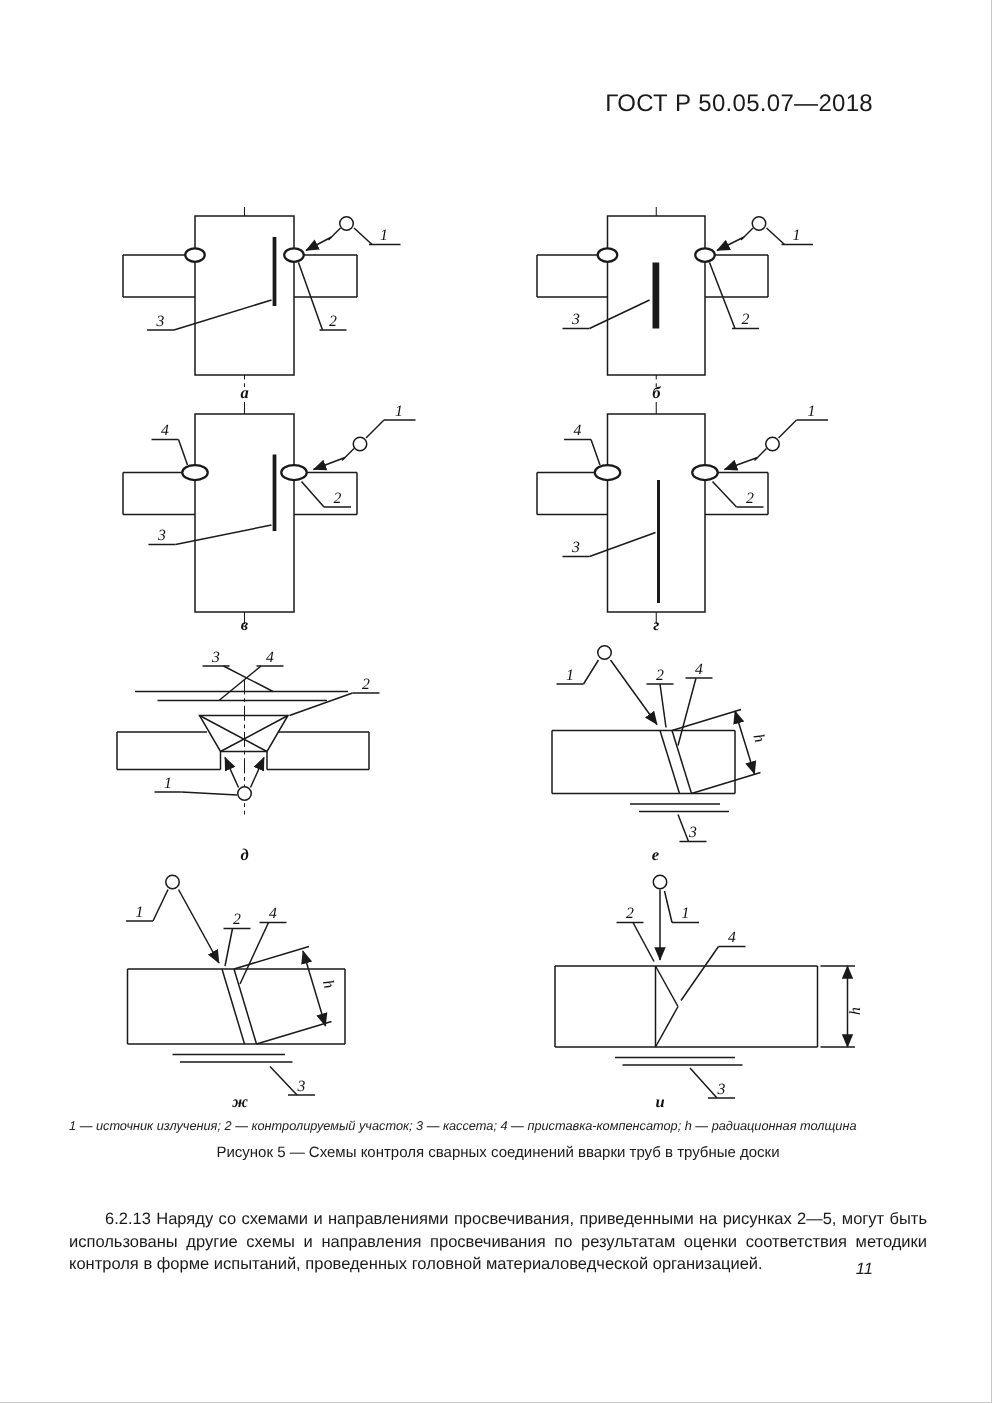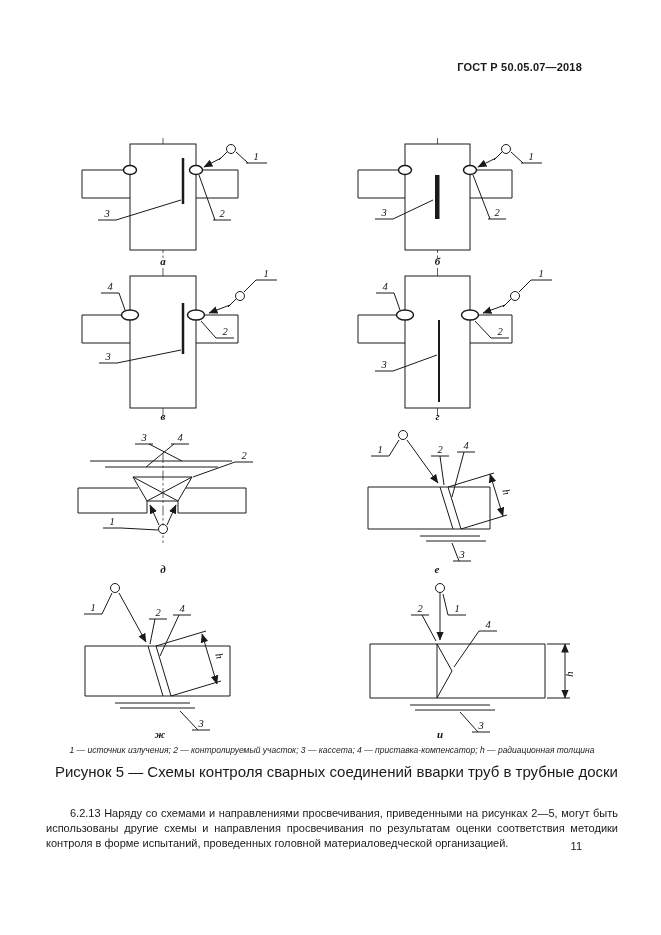--- a/index.html
+++ b/index.html
@@ -3,37 +3,37 @@
 <meta charset="utf-8">
 <style>
   * { margin:0; padding:0; box-sizing:border-box; }
   html, body { background:#9a9a9a; font-family:"Liberation Sans", sans-serif; }
   .page {
     position:relative; width:661px; height:935px; background:#ffffff;
     margin:0 auto; overflow:hidden; color:#1a1a1a;
   }
   .doc-header {
     position:absolute; top:61px; right:79px;
-    font-size:11px; font-weight:bold; letter-spacing:0.2px;
+    font-size:16px; font-weight:normal; letter-spacing:0.2px;
   }
   .para {
     position:absolute; left:46px; width:572px;
     font-size:11px; line-height:1.38; text-align:justify; text-indent:24px;
   }
   .intro  { top:90px; }
   .clause { top:788px;margin-top:18px; }
   .legend {
     position:absolute; top:745px; left:46px; width:572px;
-    font-size:8.5px; font-style:italic; text-align:center; color:#222;
+    font-size:8.5px; font-style:italic; text-align:left; color:#222;
   }
   .caption {
     position:absolute; top:763px; left:46px; width:572px;
-    font-size:15px; text-align:right;
-  }
-  .page-num { position:absolute; top:840px; right:79px; font-size:11px; }
+    font-size:10px; text-align:center;
+  }
+  .page-num { position:absolute; top:840px; right:79px; font-size:11px;font-style:italic; }
   .fig { position:absolute; }
   .fig svg { display:block; }
   svg .ln  { stroke:#1a1a1a; stroke-width:1; fill:none; }
   svg .w15 { stroke-width:1.5; }
   svg .w2  { stroke-width:2; }
   svg .w25 { stroke-width:2.5; }
   svg .fillw { fill:#ffffff; }
   svg .filld { fill:#1a1a1a; stroke:none; }
   svg .cl  { stroke:#1a1a1a; stroke-width:0.7; fill:none; stroke-dasharray:10 2.5 2.5 2.5; }
   svg text {

